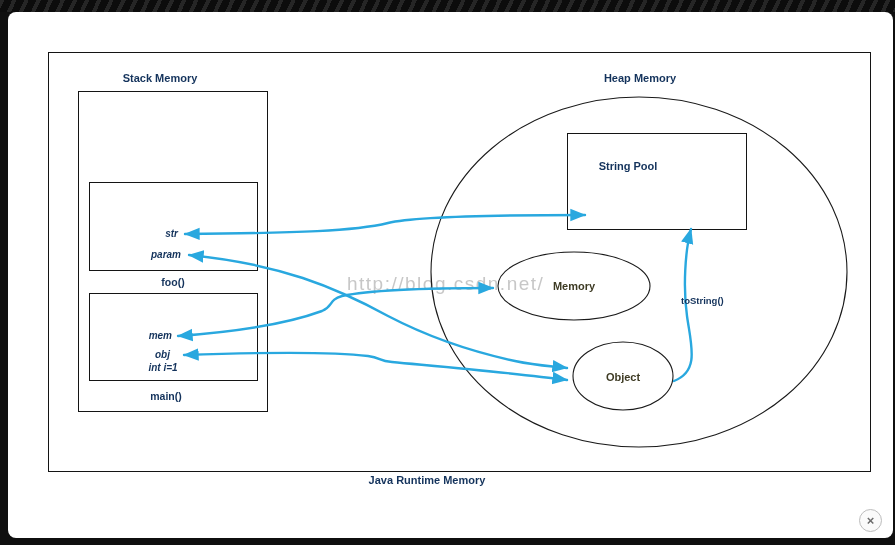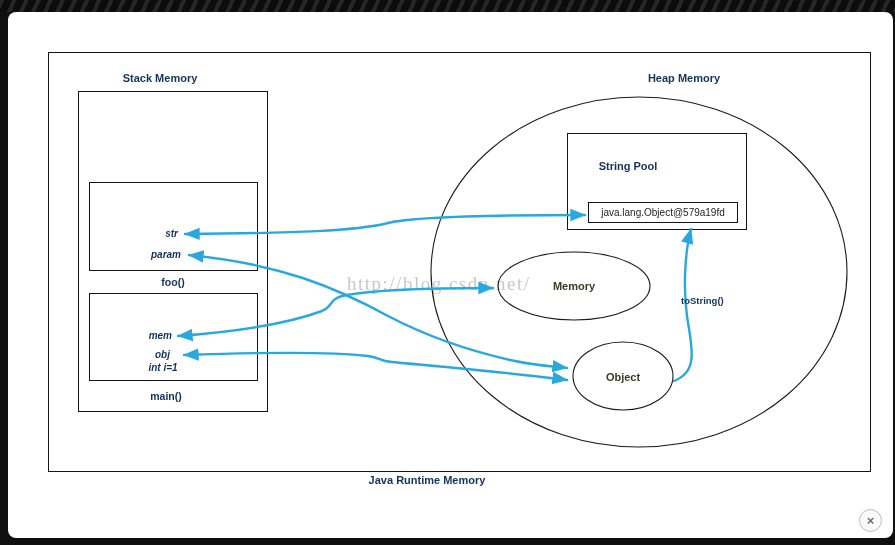--- a/index.html
+++ b/index.html
@@ -25,21 +25,21 @@
   .framelbl{font-size:10.5px;}
   .olive{color:#3E3B24;font-size:11px;}
   .refbox{
     position:absolute;left:588px;top:202px;width:150px;height:21px;
     border:1px solid #141414;box-sizing:border-box;
     display:flex;align-items:center;justify-content:center;
     font-size:10px;color:#1c1c1c;font-weight:normal;
   }
   .watermark{
     position:absolute;left:347px;top:284px;transform:translateY(-50%);
-    font-family:Liberation Serif, serif;
+    font-family:Liberation Sans, sans-serif;
     font-size:19px;letter-spacing:1.5px;color:rgba(185,185,185,0.8);
     white-space:nowrap;
   }
   svg.overlay{position:absolute;left:0;top:0;pointer-events:none;}
   .close-btn{
     position:absolute;left:859px;top:509px;width:23px;height:23px;
     border-radius:50%;border:1px solid #bdbdbd;background:#fafafa;
     display:flex;align-items:center;justify-content:center;
     color:#6b6b6b;font-size:13px;font-weight:bold;cursor:pointer;
     box-sizing:border-box;user-select:none;
@@ -53,23 +53,20 @@
 
   <div class="modal"></div>
 
   <div class="box" style="left:48px;top:52px;width:823px;height:420px;"></div>
 
   <div class="box" style="left:78px;top:91px;width:190px;height:321px;"></div>
   <div class="box" style="left:89px;top:182px;width:169px;height:89px;"></div>
   <div class="box" style="left:89px;top:293px;width:169px;height:88px;"></div>
 
   <div class="box" style="left:567px;top:133px;width:180px;height:97px;"></div>
-  <div class="refbox">
-    <span>java.lang.Object@579a19fd</span>
-  </div>
 
   <div class="watermark">http://blog.csdn.net/</div>
 
   <svg class="overlay" width="895" height="545" viewBox="0 0 895 545">
     <defs>
       <marker id="ah" viewBox="0 0 10 8" refX="9.4" refY="4" markerWidth="6.5" markerHeight="6.5" orient="auto-start-reverse" markerUnits="strokeWidth">
         <path d="M0,0 L10,4 L0,8 z" fill="#29A8DF"></path>
       </marker>
     </defs>
 
@@ -80,21 +77,21 @@
     <g fill="none" stroke="#29A8DF" stroke-width="2.4" stroke-linecap="round">
       <path marker-start="url(#ah)" marker-end="url(#ah)" d="M 185,234 C 300,233 355,231 388,223 C 412,217 505,215 585,215"></path>
       <path marker-start="url(#ah)" marker-end="url(#ah)" d="M 189,255 C 280,264 335,287 388,316 C 432,339 478,353 515,361 C 538,366 552,366 567,368"></path>
       <path marker-start="url(#ah)" marker-end="url(#ah)" d="M 178,336 C 248,331 292,322 322,311 C 334,306 328,300 342,296 C 375,289 440,288 493,288"></path>
       <path marker-start="url(#ah)" marker-end="url(#ah)" d="M 184,355 C 270,352 335,352 368,356 C 382,358 378,361 392,362 C 445,367 515,373 567,380"></path>
       <path marker-end="url(#ah)" d="M 674,381 C 700,371 691,345 687,316 C 683,288 685,251 691,229"></path>
     </g>
   </svg>
 
   <div class="lbl center title" style="left:160px;top:78px;">Stack Memory</div>
-  <div class="lbl center title" style="left:640px;top:78px;margin-left:44px;">Heap Memory</div>
+  <div class="lbl center title" style="left:640px;top:78px;">Heap Memory</div>
   <div class="lbl center title" style="left:628px;top:123px;margin-top:43px;">String Pool</div>
   <div class="lbl center title" style="left:427px;top:480px;">Java Runtime Memory</div>
 
   <div class="lbl vcenter varlbl" style="right:717px;top:234px;">str</div>
   <div class="lbl vcenter varlbl" style="right:714px;top:255px;">param</div>
   <div class="lbl center framelbl" style="left:173px;top:282px;">foo()</div>
 
   <div class="lbl vcenter varlbl" style="right:723px;top:336px;">mem</div>
   <div class="lbl vcenter varlbl" style="right:725px;top:355px;">obj</div>
   <div class="lbl center varlbl" style="left:163px;top:368px;">int i=1</div>

